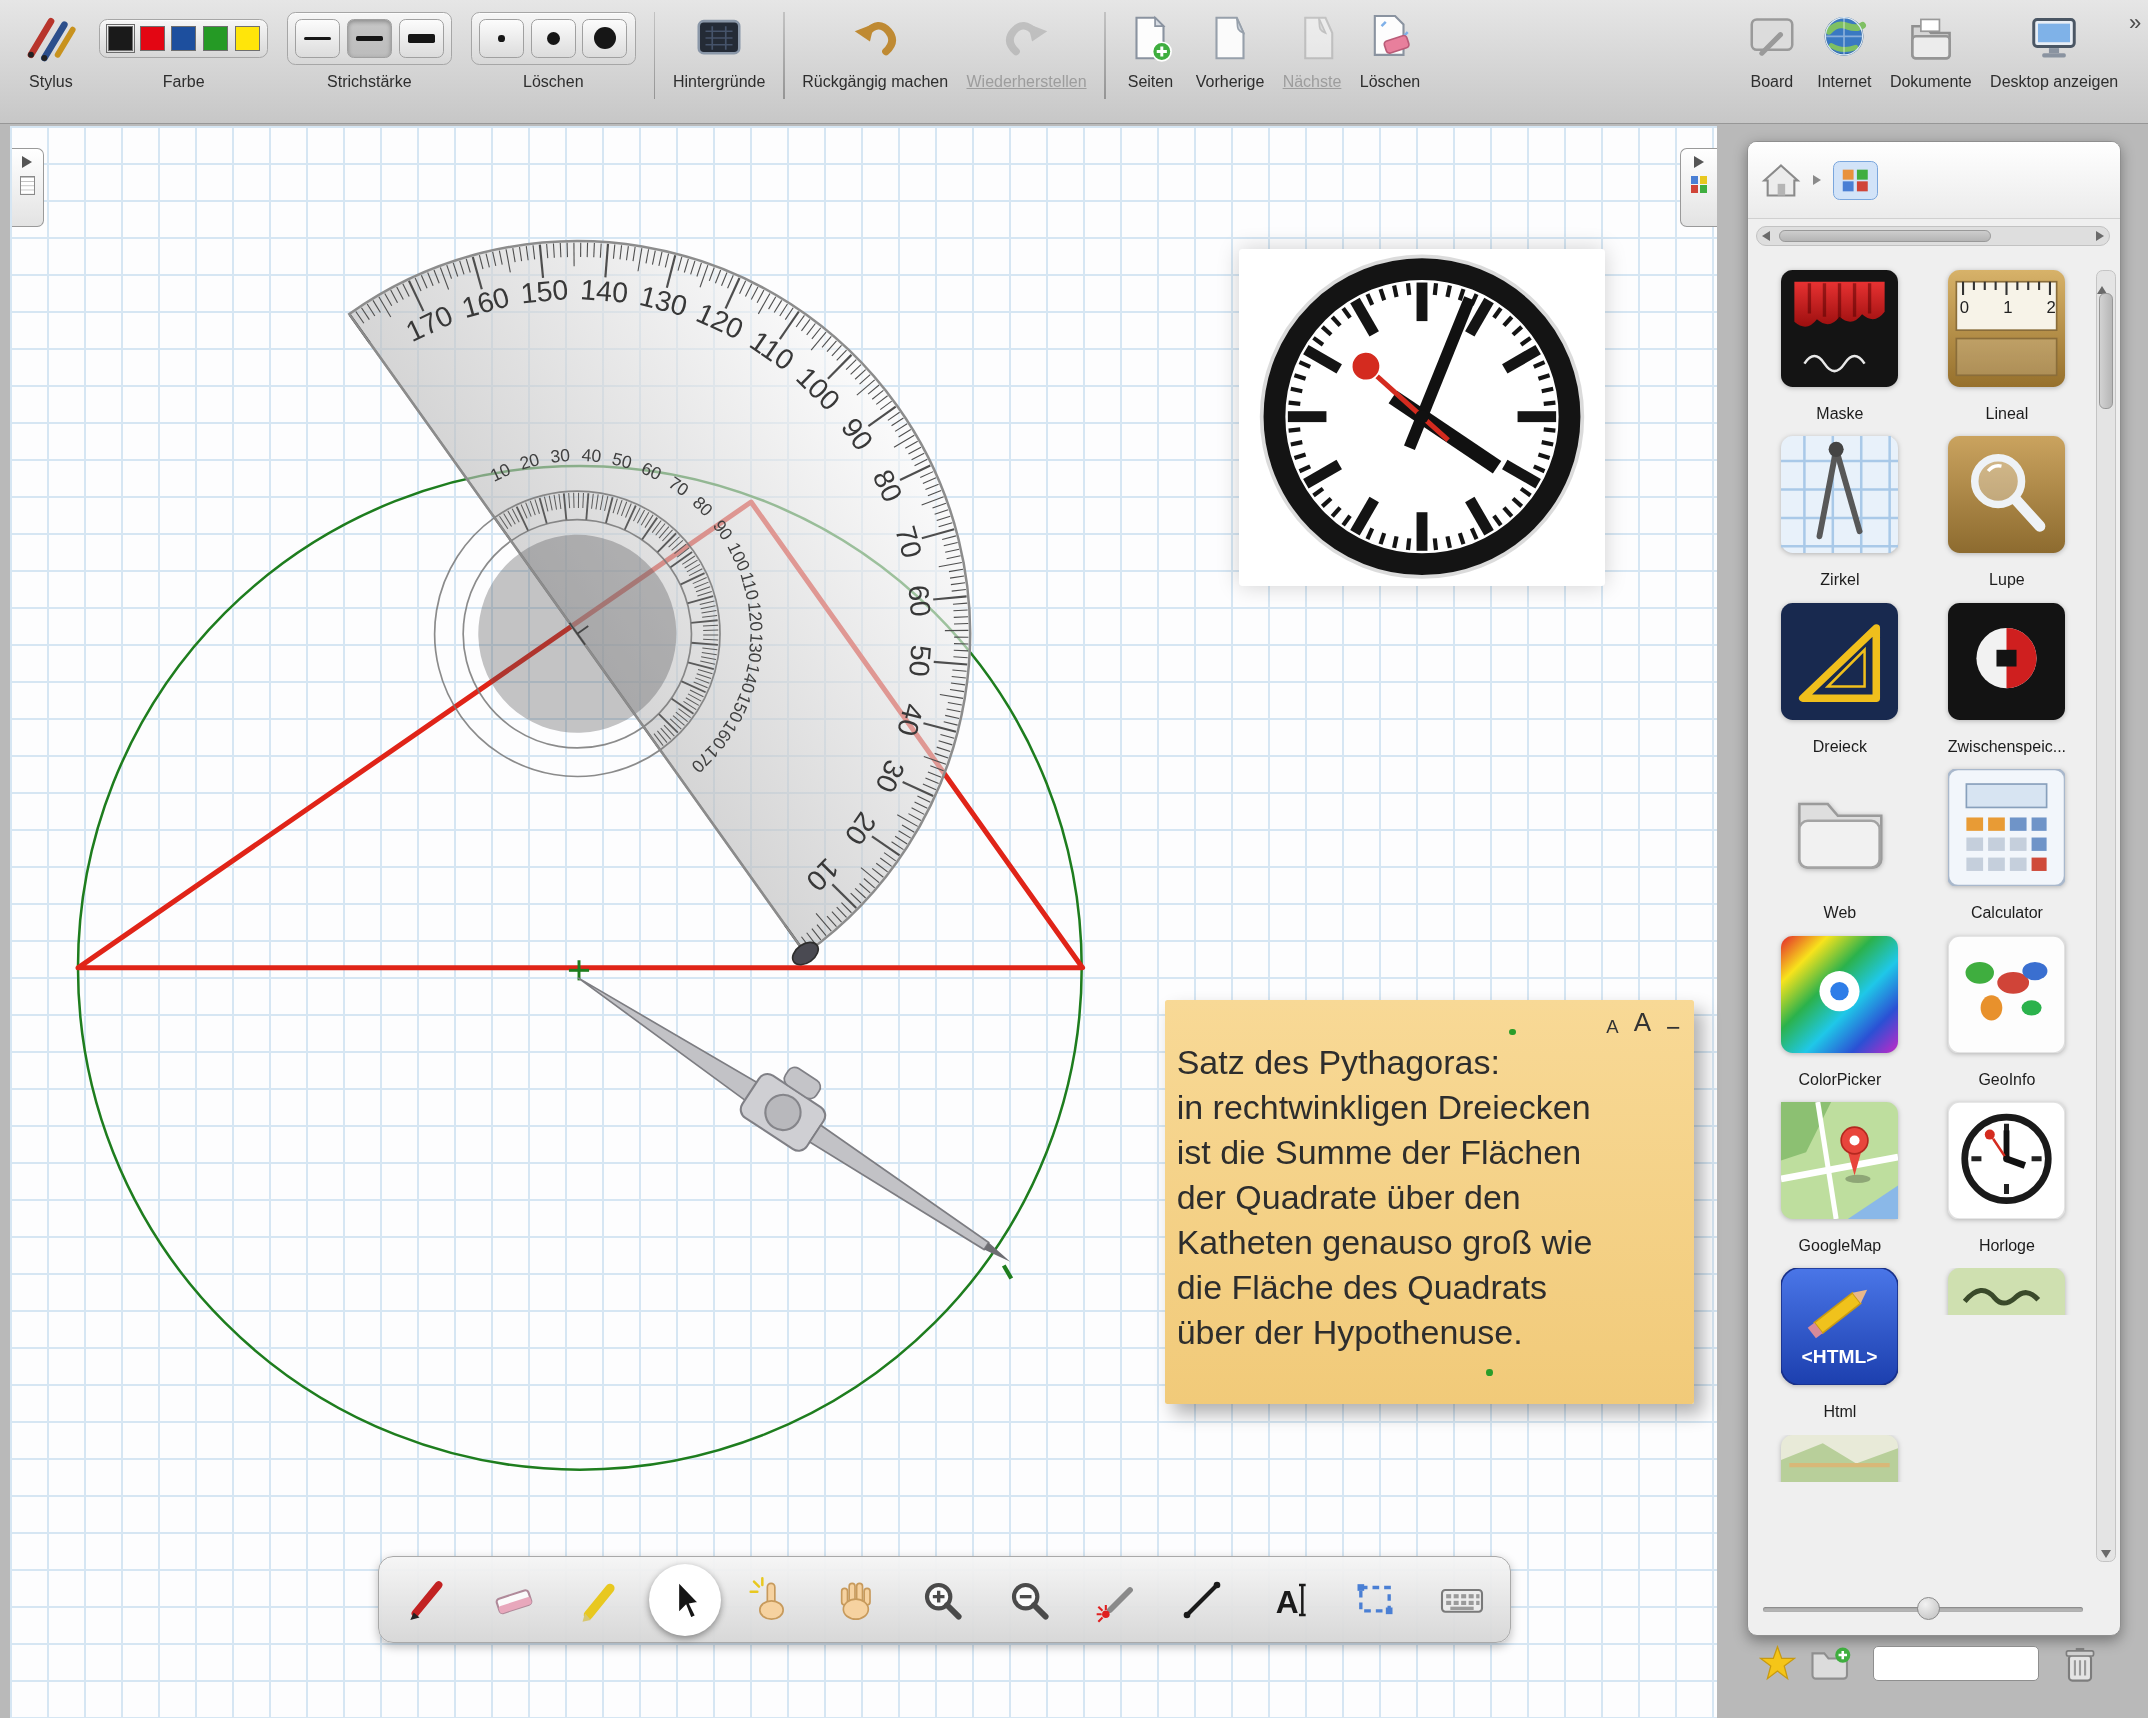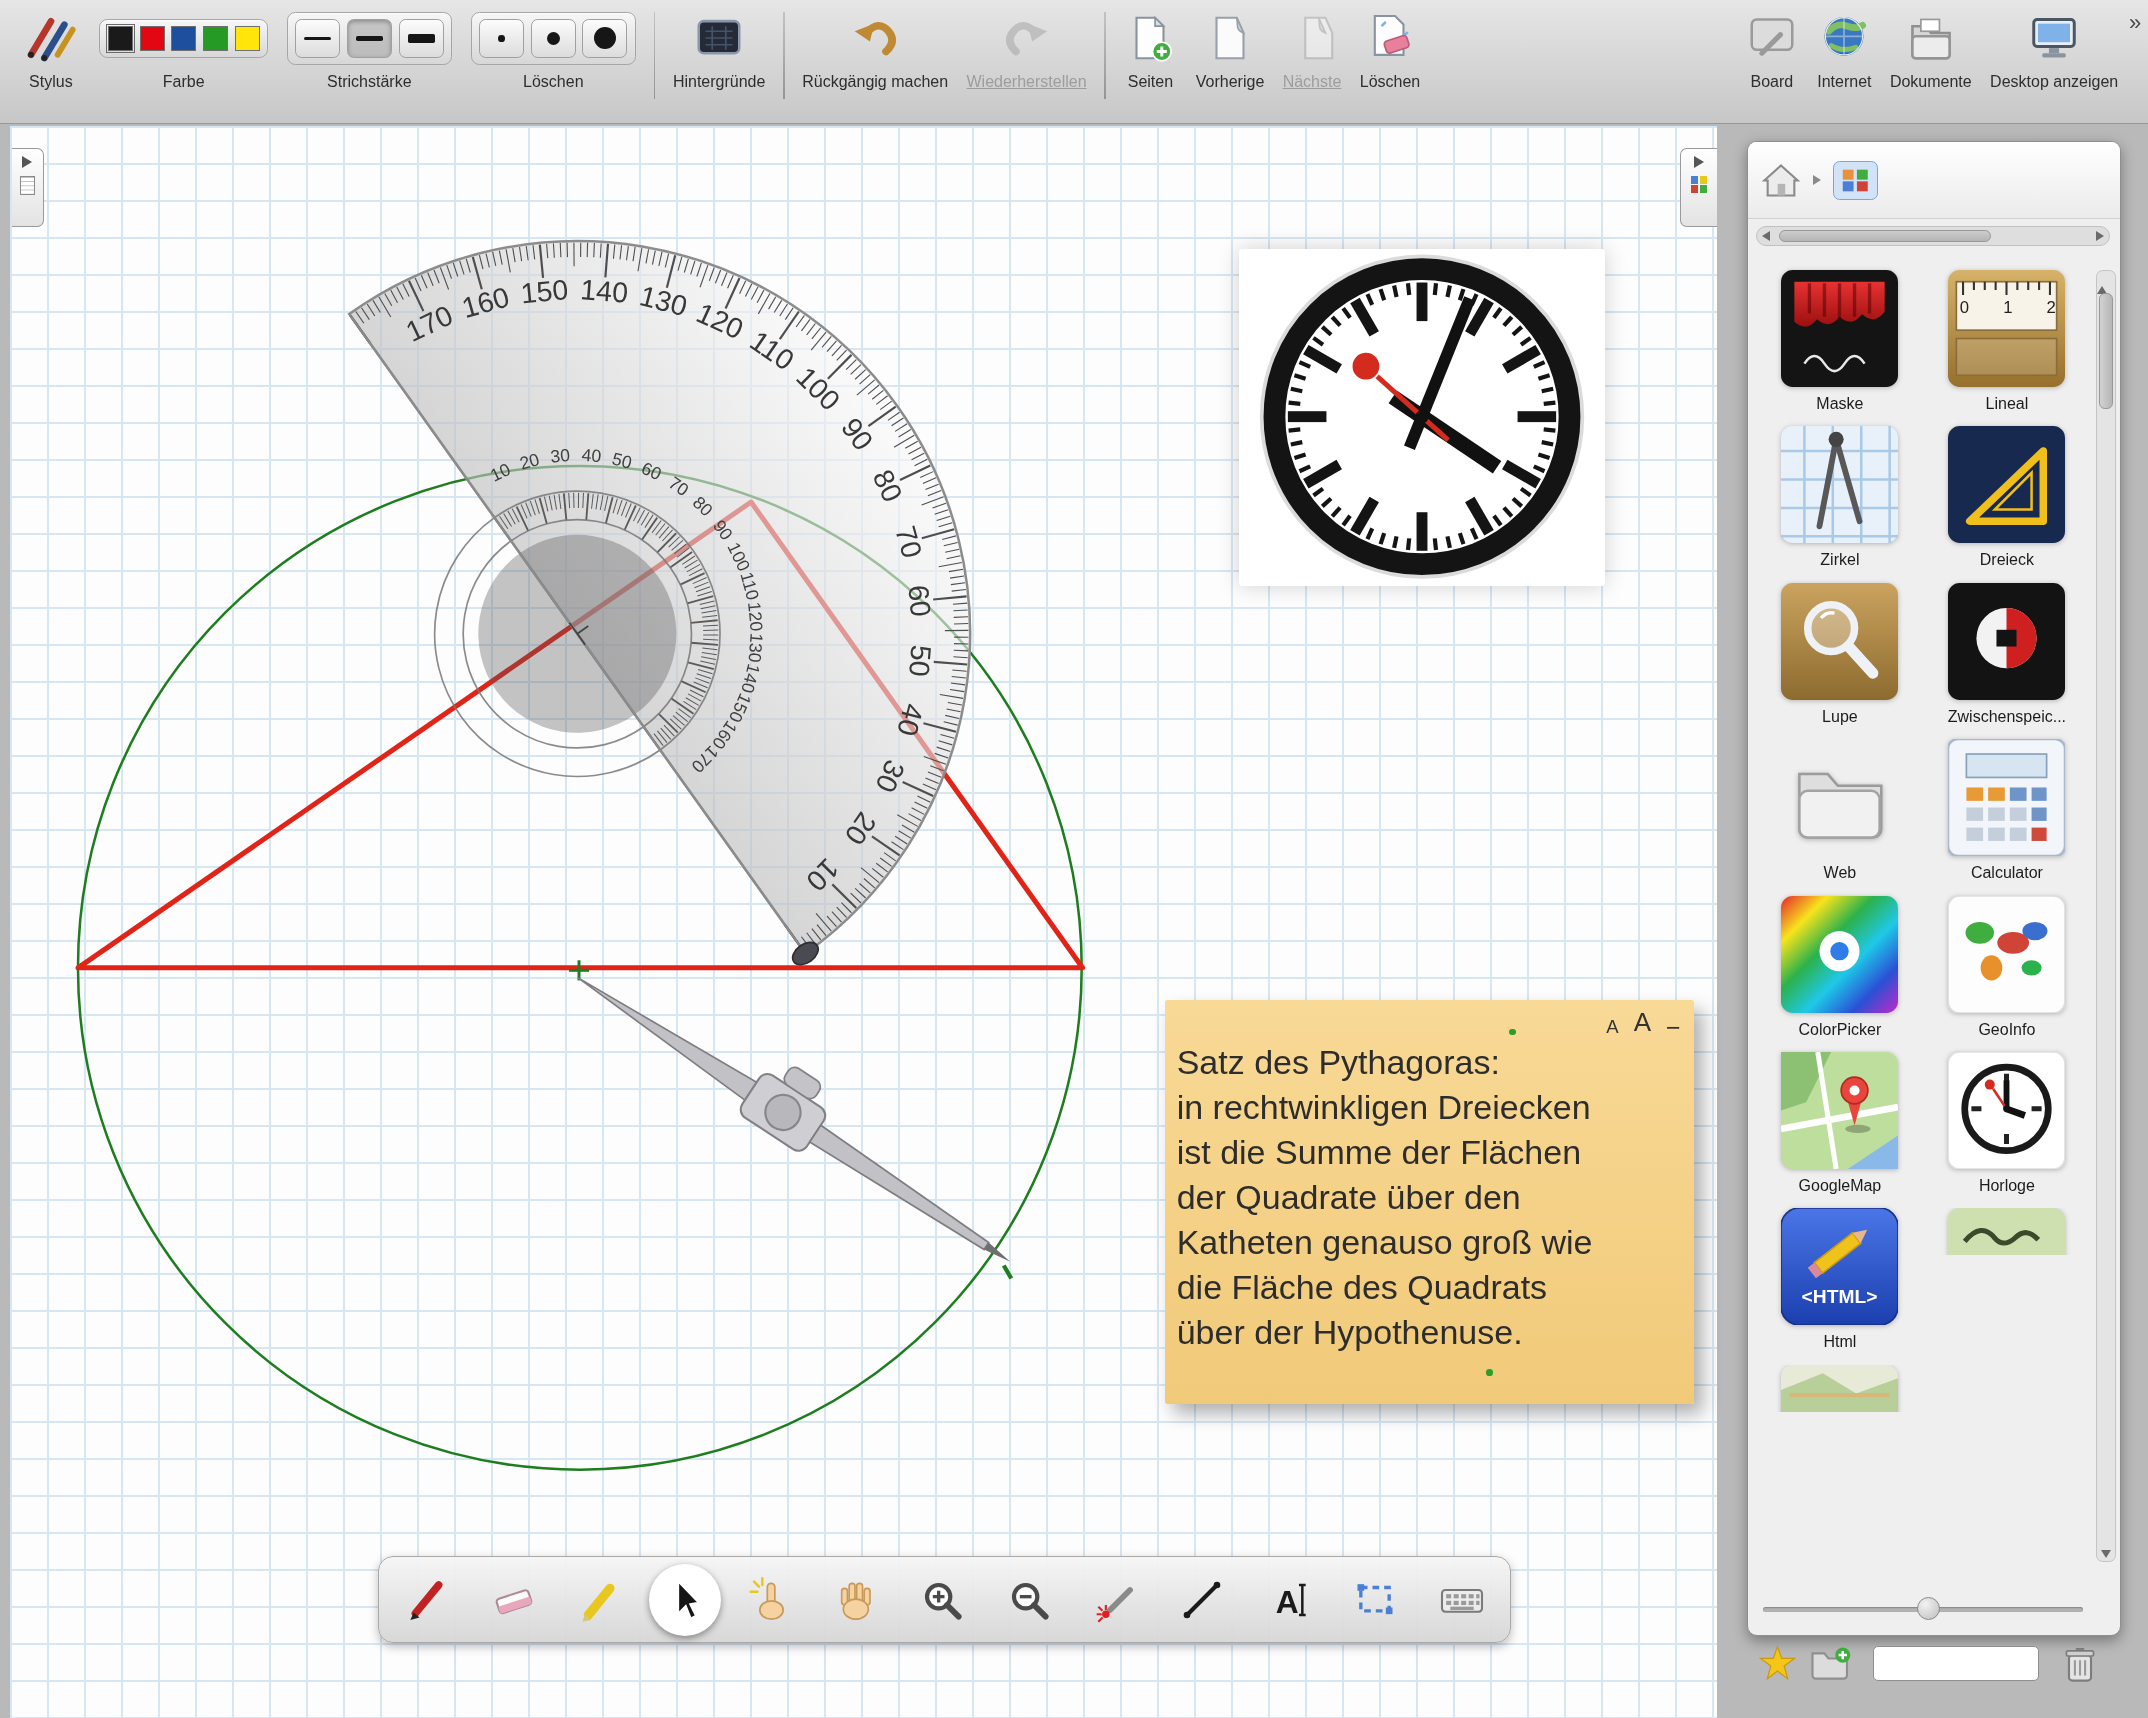--- a/index.html
+++ b/index.html
@@ -86,21 +86,21 @@
   .hs-thumb { flex:0 0 62%; height:11.7px; background:linear-gradient(#cdcdcd,#b4b4b4);
               border:0.8px solid #999; border-radius:5.9px; margin-left:3.4px; }
   .arr-left { width:0; height:0; border-right:8.4px solid #6a6a6a; border-top:5.9px solid transparent; border-bottom:5.9px solid transparent; }
   .arr-right { width:0; height:0; border-left:8.4px solid #6a6a6a; border-top:5.9px solid transparent; border-bottom:5.9px solid transparent; }
   .arr-up { width:0; height:0; border-bottom:8.4px solid #6a6a6a; border-left:5.9px solid transparent; border-right:5.9px solid transparent; margin:3.4px auto; }
   .arr-down { width:0; height:0; border-top:8.4px solid #6a6a6a; border-left:5.9px solid transparent; border-right:5.9px solid transparent; margin:3.4px auto; }
   .lib-grid { position:absolute; left:8.4px; top:128px; width:334px; display:grid;
               grid-template-columns:167px 167px; row-gap:13.4px; justify-items:center; }
   .tile { width:133px; text-align:center; }
   .tile svg { width:117px; height:117px; display:block; margin:0 auto; filter:drop-shadow(0 1.7px 2.5px rgba(0,0,0,.25)); }
-  .tile-label { font-size:16px; color:#1c1c1c; margin-top:8px; white-space:nowrap; }
+  .tile-label { font-size:16px; color:#1c1c1c; margin-top:18px; white-space:nowrap; }
   .tile-partial { height:47px; overflow:hidden; }
   .sb-vscroll { position:absolute; right:4.2px; top:128px; width:20px; height:1292px;
                 background:#e4e4e4; border:0.8px solid #c4c4c4; border-radius:6.7px; }
   .vs-thumb { position:absolute; left:1.7px; right:1.7px; top:22px; height:116px;
               background:linear-gradient(90deg,#d2d2d2,#b6b6b6); border:0.8px solid #979797; border-radius:5.9px; }
   .vs-down { position:absolute; bottom:0; left:0; right:0; }
   .sb-slider { position:absolute; left:15px; right:37px; bottom:13.4px; height:25px; }
   .sl-track { position:absolute; left:0; right:0; top:10px; height:5px; background:#b5b5b5;
               border-radius:2.5px; box-shadow:inset 0 0.8px 1.7px rgba(0,0,0,.35); }
   .sl-thumb { position:absolute; left:48%; top:0; width:23.5px; height:23.5px; border-radius:50%;
@@ -945,41 +945,41 @@
           <line x1="66" y1="16" x2="46" y2="120" stroke="#585858" stroke-width="7" stroke-linecap="round"></line>
           <line x1="66" y1="16" x2="94" y2="114" stroke="#585858" stroke-width="7" stroke-linecap="round"></line>
           <circle cx="66" cy="16" r="9" fill="#444"></circle>
         </svg>
         <div class="tile-label">Zirkel</div>
       </div>
 
 
       <div class="tile">
         <svg viewBox="0 0 140 140">
-          <rect width="140" height="140" rx="14" fill="#18294f"></rect>
-          <polygon points="26,114 114,114 114,30" fill="none" stroke="#f0bf1c" stroke-width="9" stroke-linejoin="round"></polygon>
-          <polygon points="56,100 100,100 100,56" fill="none" stroke="#f0bf1c" stroke-width="3"></polygon>
-        </svg>
-        <div class="tile-label">Dreieck</div>
-      </div>
-
-      <div class="tile">
-        <svg viewBox="0 0 140 140">
           <defs>
               <linearGradient id="lupeg" x1="0" y1="0" x2="0" y2="1">
             <stop offset="0" stop-color="#caa35f"></stop>
                 <stop offset="1" stop-color="#8d6b2f"></stop>
               </linearGradient>
             </defs>
           <rect width="140" height="140" rx="14" fill="url(#lupeg)"></rect>
           <circle cx="60" cy="54" r="28" fill="rgba(255,255,255,0.3)" stroke="#eef2f6" stroke-width="9"></circle>
           <line x1="81" y1="76" x2="110" y2="108" stroke="#eef2f6" stroke-width="13" stroke-linecap="round"></line>
           <path d="M48 42 q6 -8 16 -6" stroke="#fff" stroke-width="4" fill="none"></path>
         </svg>
         <div class="tile-label">Lupe</div>
+      </div>
+
+      <div class="tile">
+        <svg viewBox="0 0 140 140">
+          <rect width="140" height="140" rx="14" fill="#18294f"></rect>
+          <polygon points="26,114 114,114 114,30" fill="none" stroke="#f0bf1c" stroke-width="9" stroke-linejoin="round"></polygon>
+          <polygon points="56,100 100,100 100,56" fill="none" stroke="#f0bf1c" stroke-width="3"></polygon>
+        </svg>
+        <div class="tile-label">Dreieck</div>
       </div>
 
       <div class="tile">
         <svg viewBox="0 0 140 140">
           <rect width="140" height="140" rx="14" fill="#131313"></rect>
           <circle cx="70" cy="66" r="36" fill="#f2f2f2"></circle>
           <path d="M70 30 a36 36 0 0 1 0 72 Z" fill="#cf1f1f"></path>
           <rect x="58" y="56" width="24" height="20" fill="#131313"></rect>
         </svg>
         <div class="tile-label">Zwischenspeic...</div>

